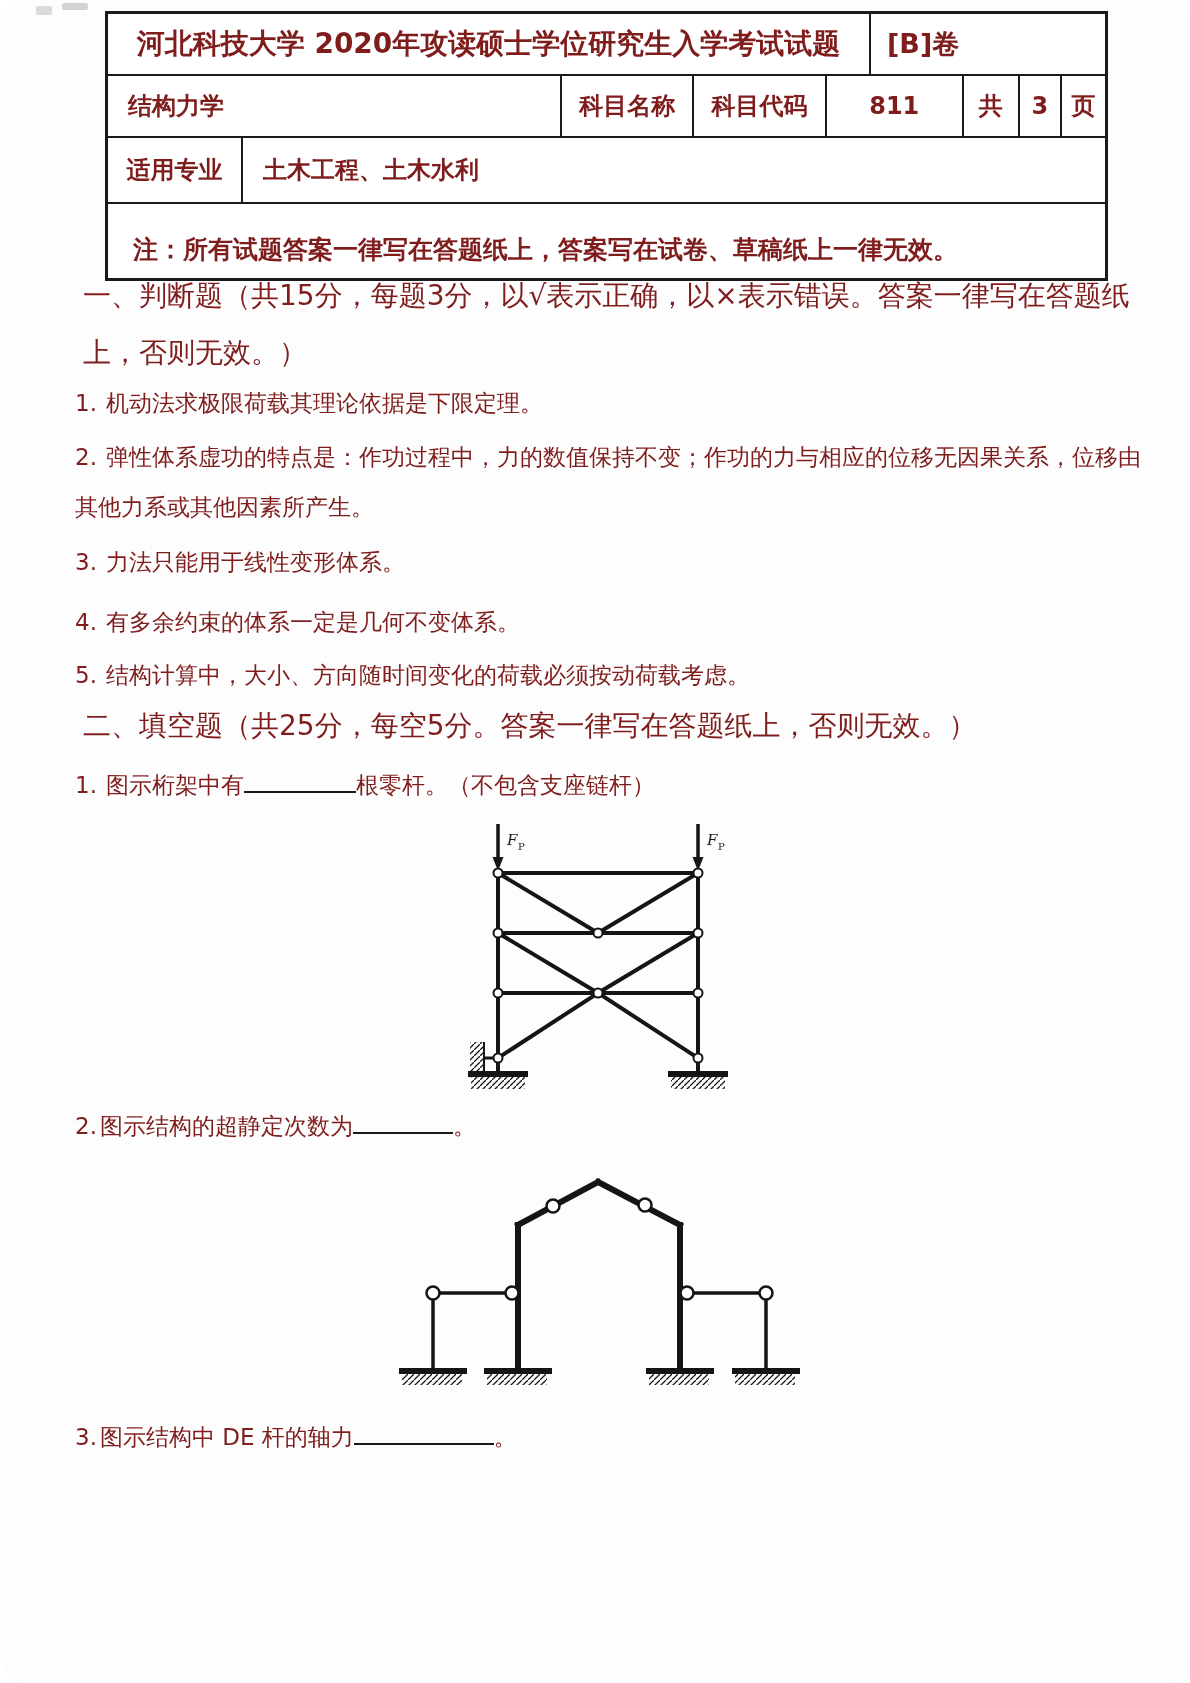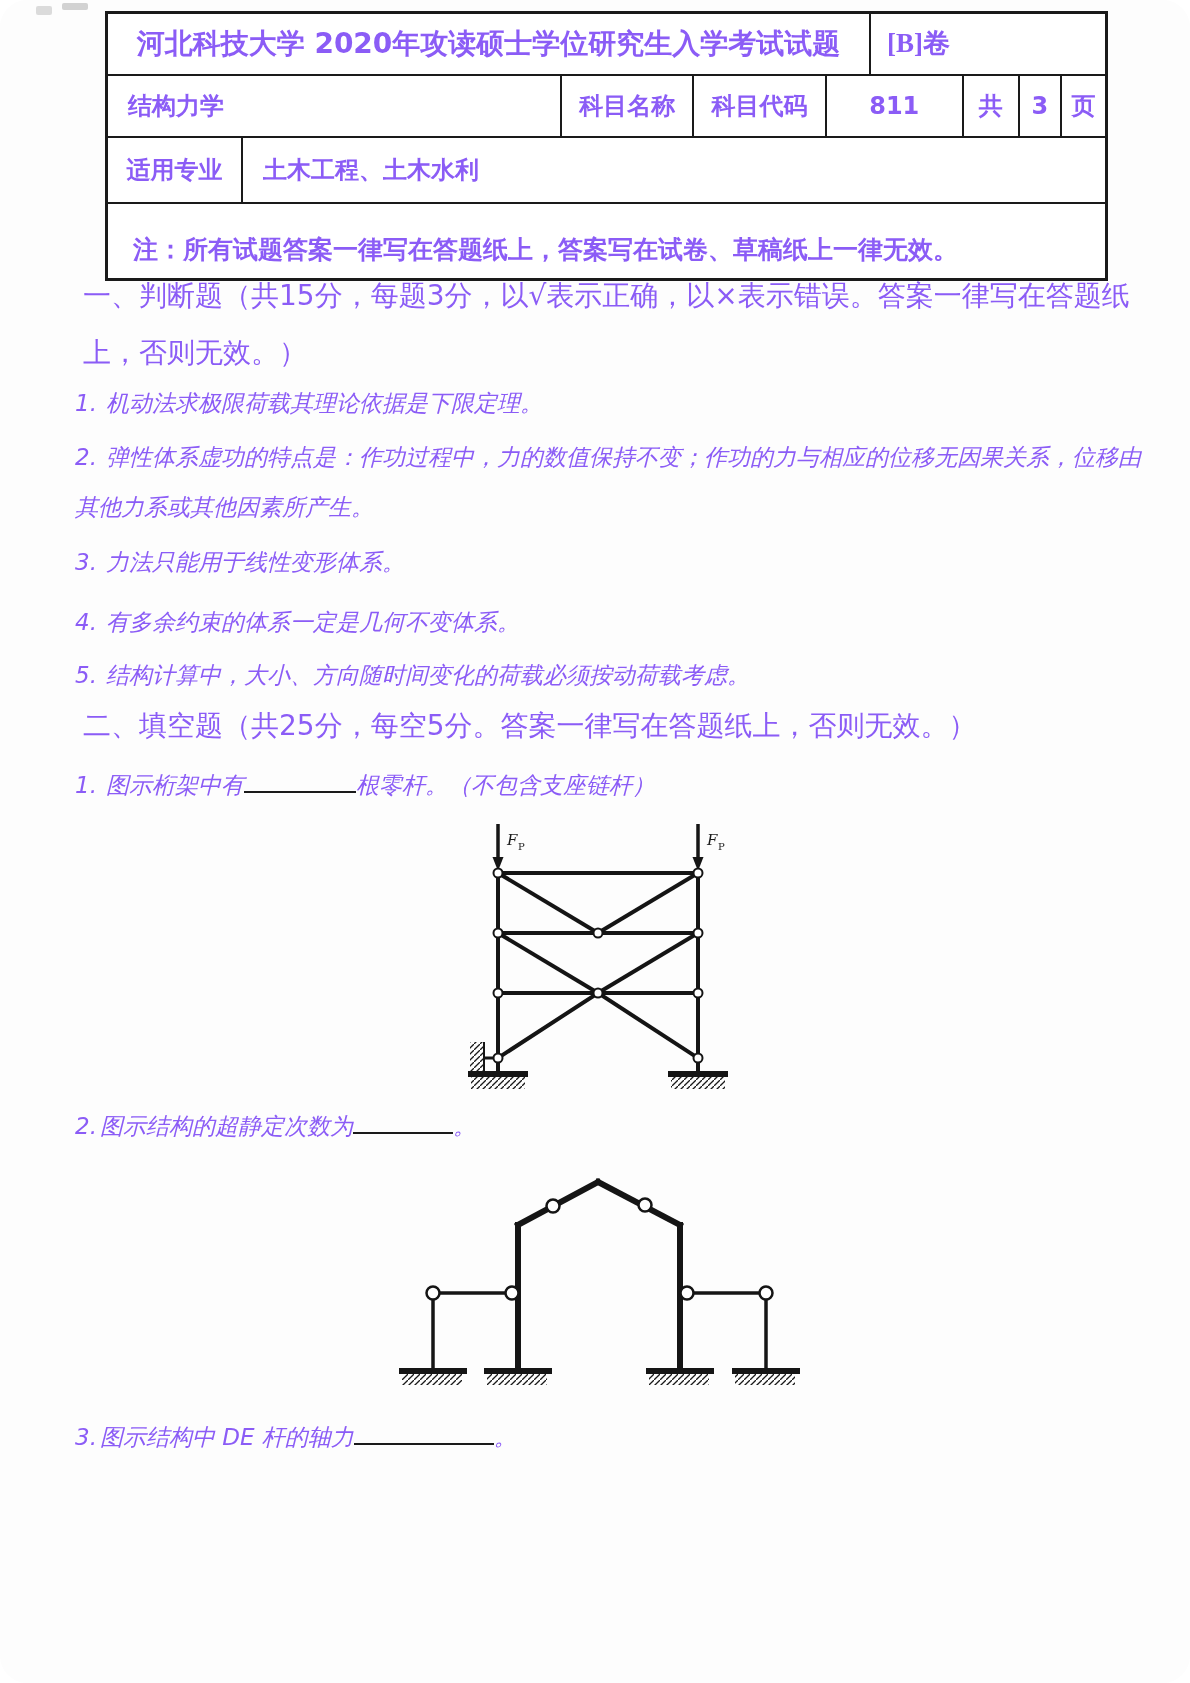--- a/index.html
+++ b/index.html
@@ -1,50 +1,50 @@
 <!DOCTYPE html>
 <html><head>
 <meta charset="utf-8">
 <style>
   * { margin:0; padding:0; box-sizing:border-box; }
   html,body { background:#ffffff; }
   .page {
     position:relative; width:1190px; height:1683px;
-    background:#fdfdfd; color:#8b5cf6;
+    background:#fdfdfd; color:#7f1d1d;
     font-family:"DejaVu Sans", sans-serif;
     overflow:hidden;
     border-radius:27px;
   }
   
   .smudge { position:absolute; background:#bfbfbf; border-radius:2px; }
 
   
   .htable {
     position:absolute; left:105px; top:11px; width:1003px;
     border:3px solid #1a1a1a; background:#fff;
   }
   .trow { display:flex; border-bottom:2px solid #1a1a1a; }
   .trow:last-child { border-bottom:none;margin-top:18px; }
   .tcell {
     border-right:2px solid #1a1a1a;
     display:flex; align-items:center; font-weight:bold;
     font-size:24px; line-height:1.1; overflow:hidden; white-space:nowrap;
   }
-  .tcell:last-child { border-right:none;font-family:Liberation Serif, serif; }
+  .tcell:last-child { border-right:none; }
   .tc-center { justify-content:center; }
   .tc-left   { padding-left:20px; }
 
   
   .sh {  
     position:absolute; left:83px; width:1080px;
     font-size:28px; font-weight:normal; line-height:57px;
   }
   .bl {  
     position:absolute; left:75px; width:1088px;
-    font-size:23px; line-height:50px;font-style:italic;
+    font-size:23px; line-height:50px;
   }
   .nowrap { white-space:nowrap; }
   .gap  { margin-left:9px; }
   .gap0 { margin-left:3px; }
   .blank {
     display:inline-block; height:21px;
     border-bottom:2px solid #1a1a1a;
   }
   .w112{width:112px;} .w100{width:100px;} .w140{width:140px;}
 

